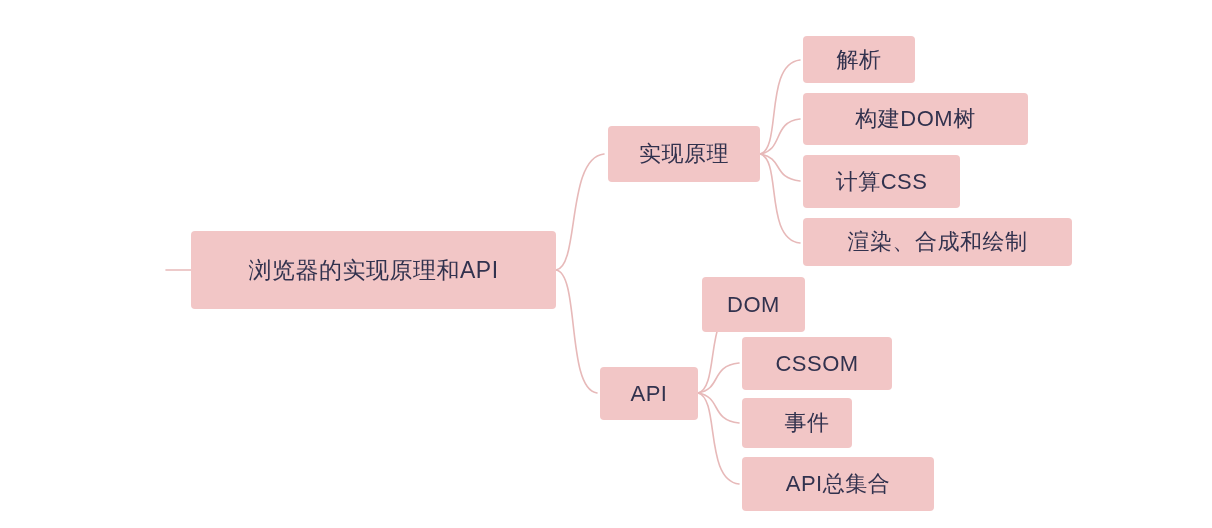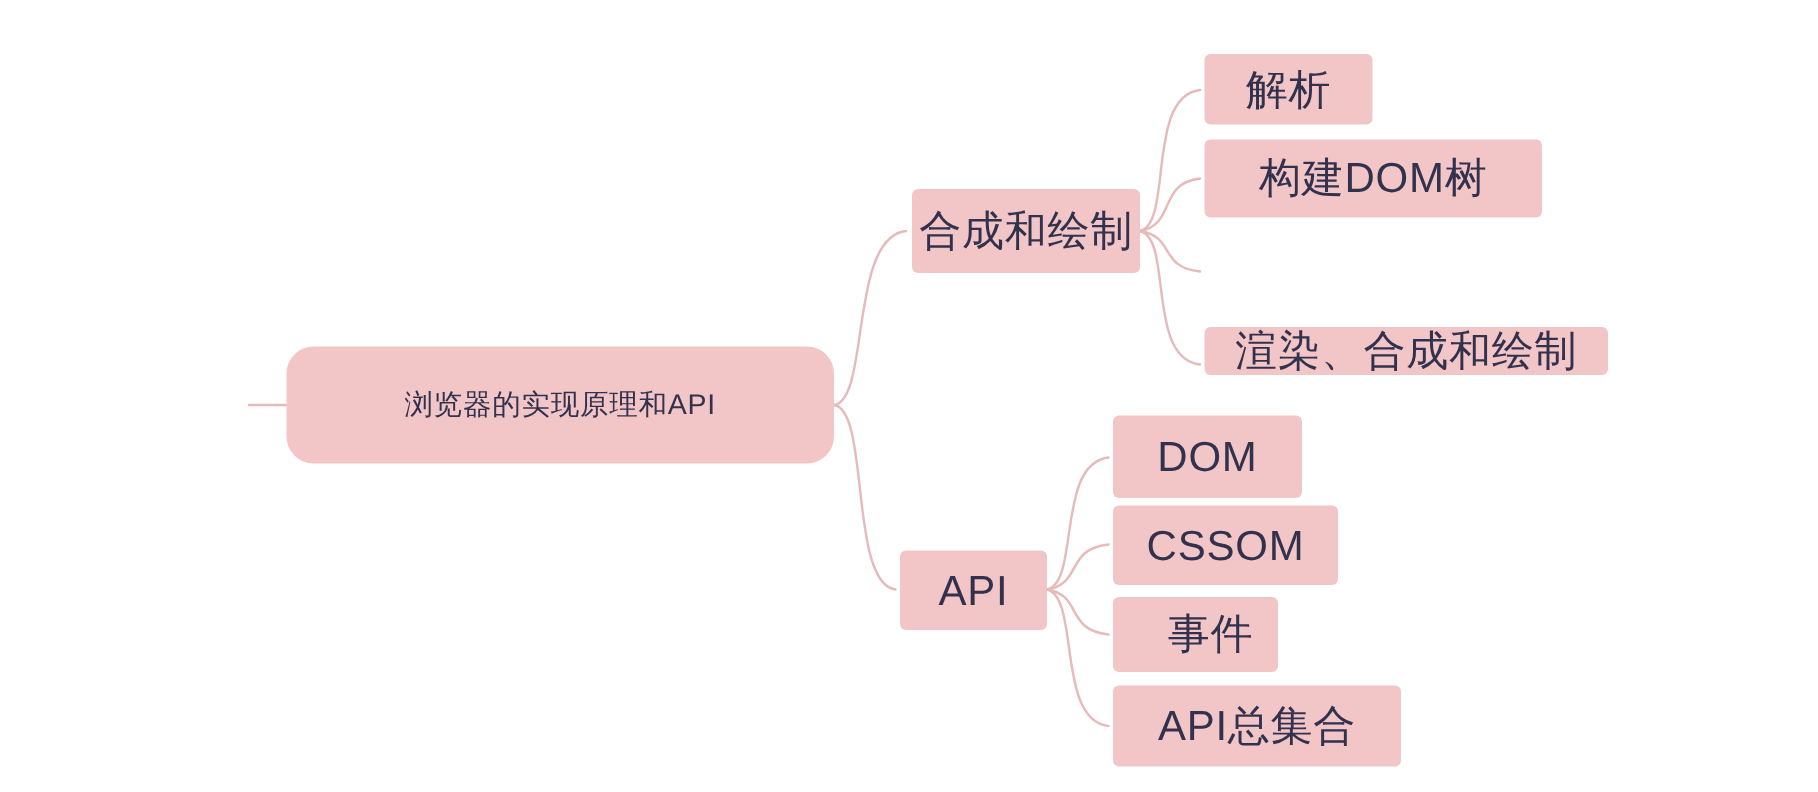--- a/index.html
+++ b/index.html
@@ -31,27 +31,27 @@
   .node {
     position: absolute;
     display: flex;
     align-items: center;
     justify-content: center;
     background: var(--node-fill, #f2c6c6);
     color: var(--node-text, #32324e);
     border-radius: 4px;
     box-sizing: border-box;
     white-space: nowrap;
-    font-size: 28px;
+    font-size: 22px;
     letter-spacing: 0.5px;
     cursor: default;
   }
   .node.root {
-    border-radius: 18px;
-    font-size: 19px;
+    border-radius: 4px;
+    font-size: 23px;
   }
 </style>
 </head>
 <body>
 
 <div class="canvas">
 
   <svg class="links" viewBox="0 0 1212 528" xmlns="http://www.w3.org/2000/svg">
     <path d="M 166 270 L 191 270"></path>
     <path d="M 556 270 C 580 267 566 158 604 154"></path>
@@ -61,32 +61,33 @@
     <path d="M 760 154 C 784 158 772 178 800 181"></path>
     <path d="M 760 154 C 782 159 764 239 800 243"></path>
     <path d="M 698 393 C 720 388 704 309 739 305"></path>
     <path d="M 698 393 C 722 389 710 366 739 363"></path>
     <path d="M 698 393 C 722 397 710 420 739 423"></path>
     <path d="M 698 393 C 720 398 704 480 739 484"></path>
   </svg>
 
   <div class="node root" style="left:191px; top:231px; width:365px; height:78px;">浏览器的实现原理和API</div>
 
-  <div class="node" style="left:608px; top:126px; width:152px; height:56px;">合成和绘制</div>
+  <div class="node" style="left:608px; top:126px; width:152px; height:56px;">实现原理</div>
 
   <div class="node" style="left:600px; top:367px; width:98px; height:53px;">API</div>
 
   <div class="node" style="left:803px; top:36px; width:112px; height:47px;">解析</div>
 
   <div class="node" style="left:803px; top:93px; width:225px; height:52px;">构建DOM树</div>
 
+  <div class="node" style="left:803px; top:155px; width:157px; height:53px;">计算CSS</div>
 
-  <div class="node" style="left:803px; top:218px; width:269px; height:32px;">渲染、合成和绘制</div>
+  <div class="node" style="left:803px; top:218px; width:269px; height:48px;">渲染、合成和绘制</div>
 
-  <div class="node" style="left:742px; top:277px; width:126px; height:55px;">DOM</div>
+  <div class="node" style="left:702px; top:277px; width:103px; height:55px;">DOM</div>
 
   <div class="node" style="left:742px; top:337px; width:150px; height:53px;">CSSOM</div>
 
   <div class="node" style="left:742px; top:398px; width:110px; height:50px;padding-left:20px;">事件</div>
 
   <div class="node" style="left:742px; top:457px; width:192px; height:54px;">API总集合</div>
 
 </div>
 
 </body></html>

